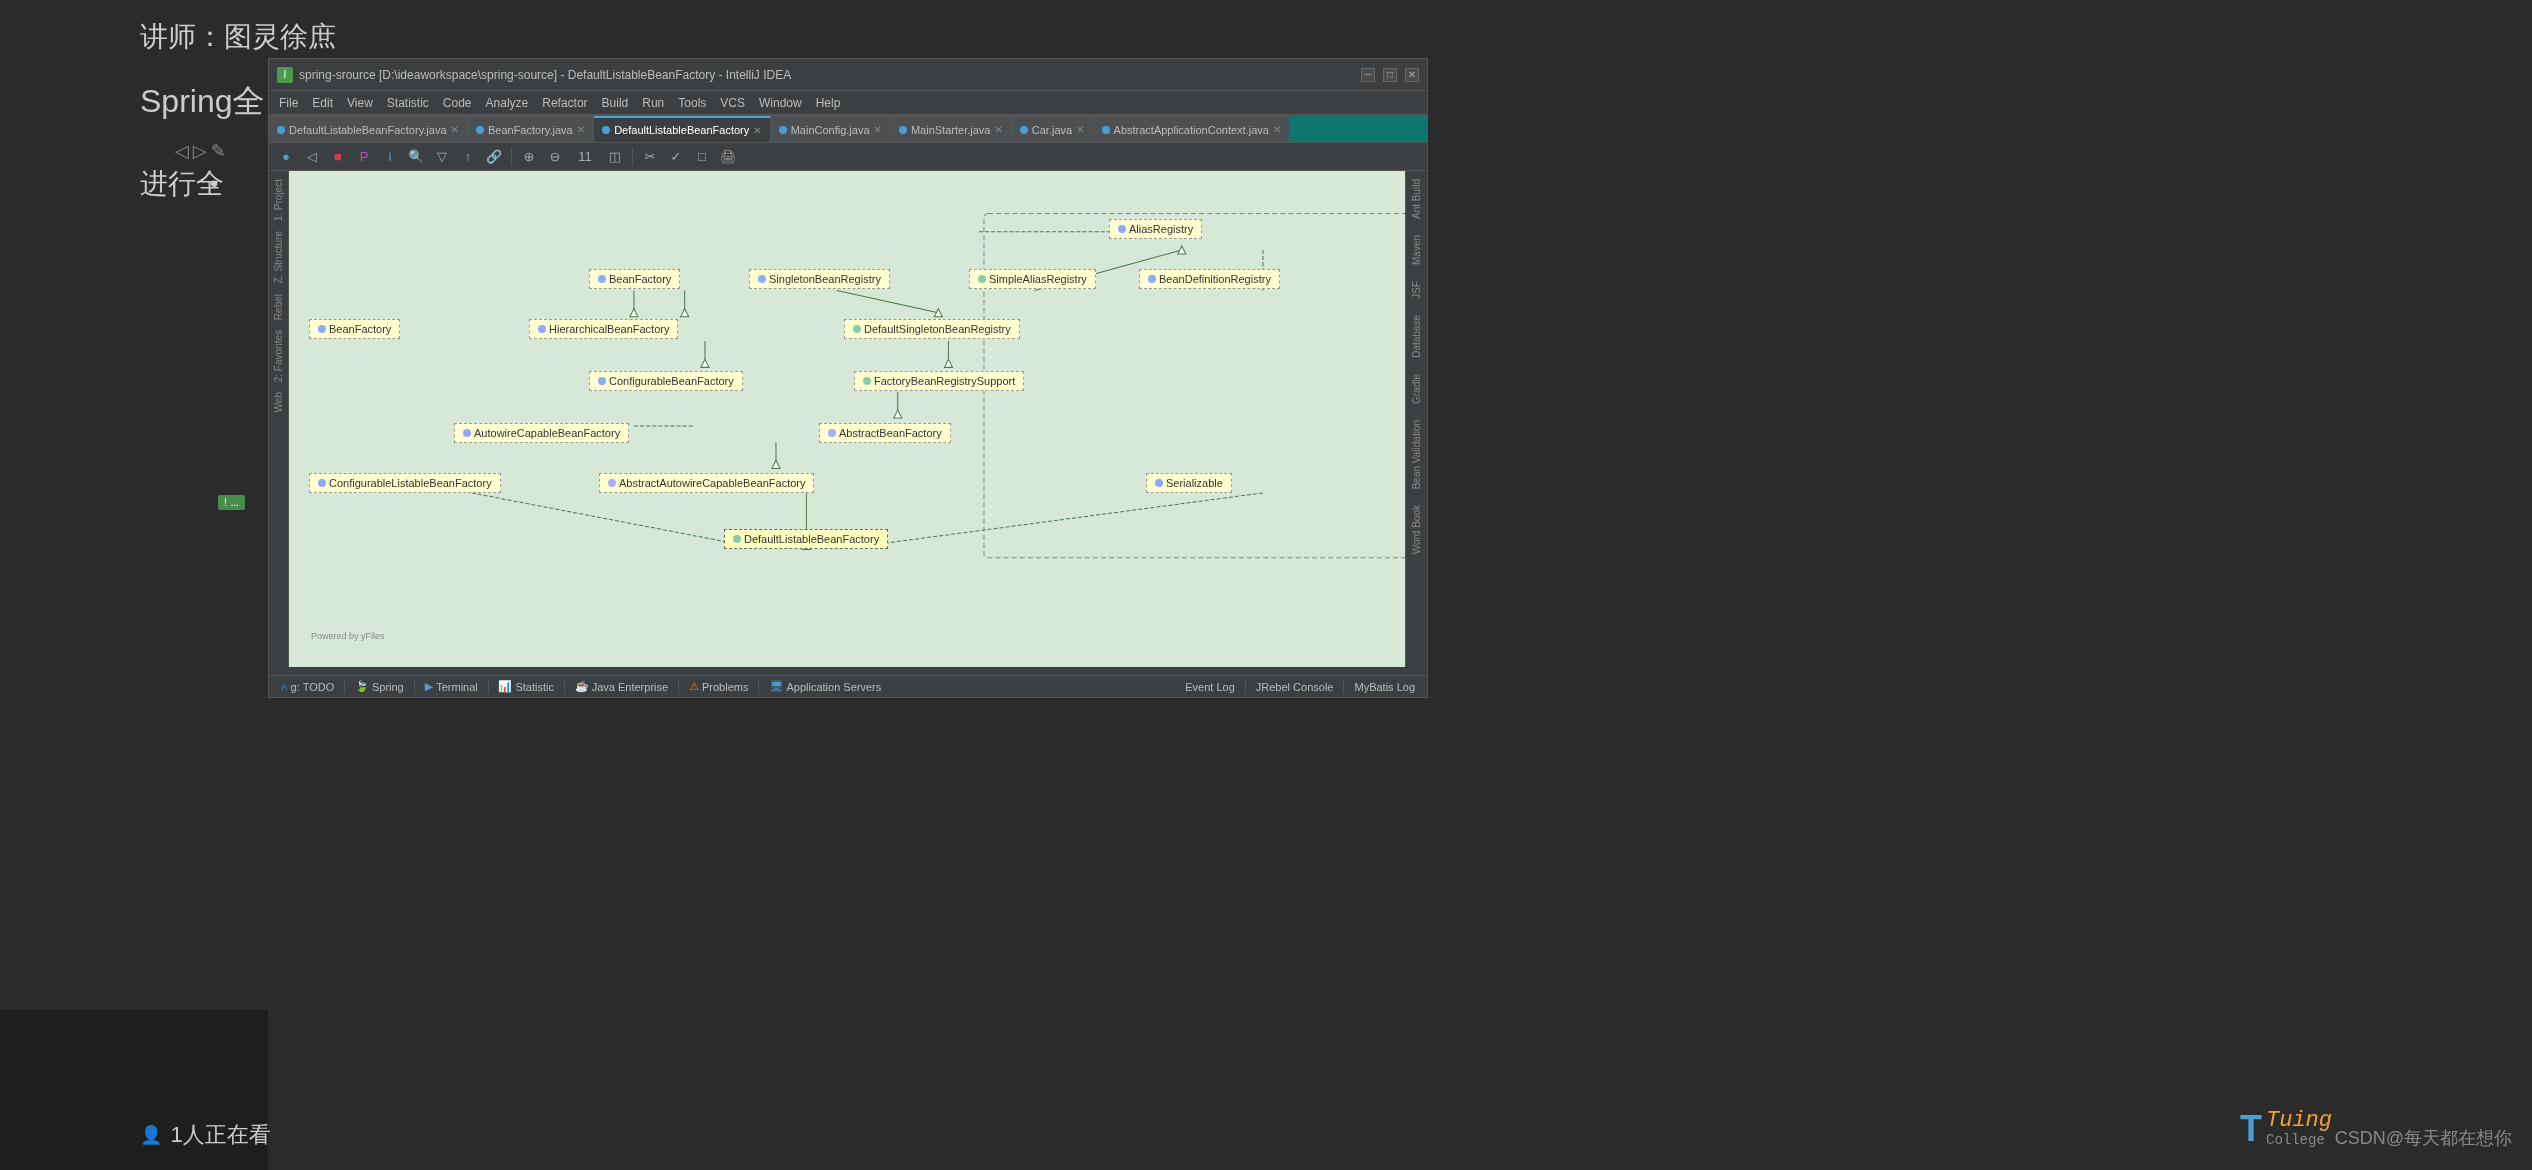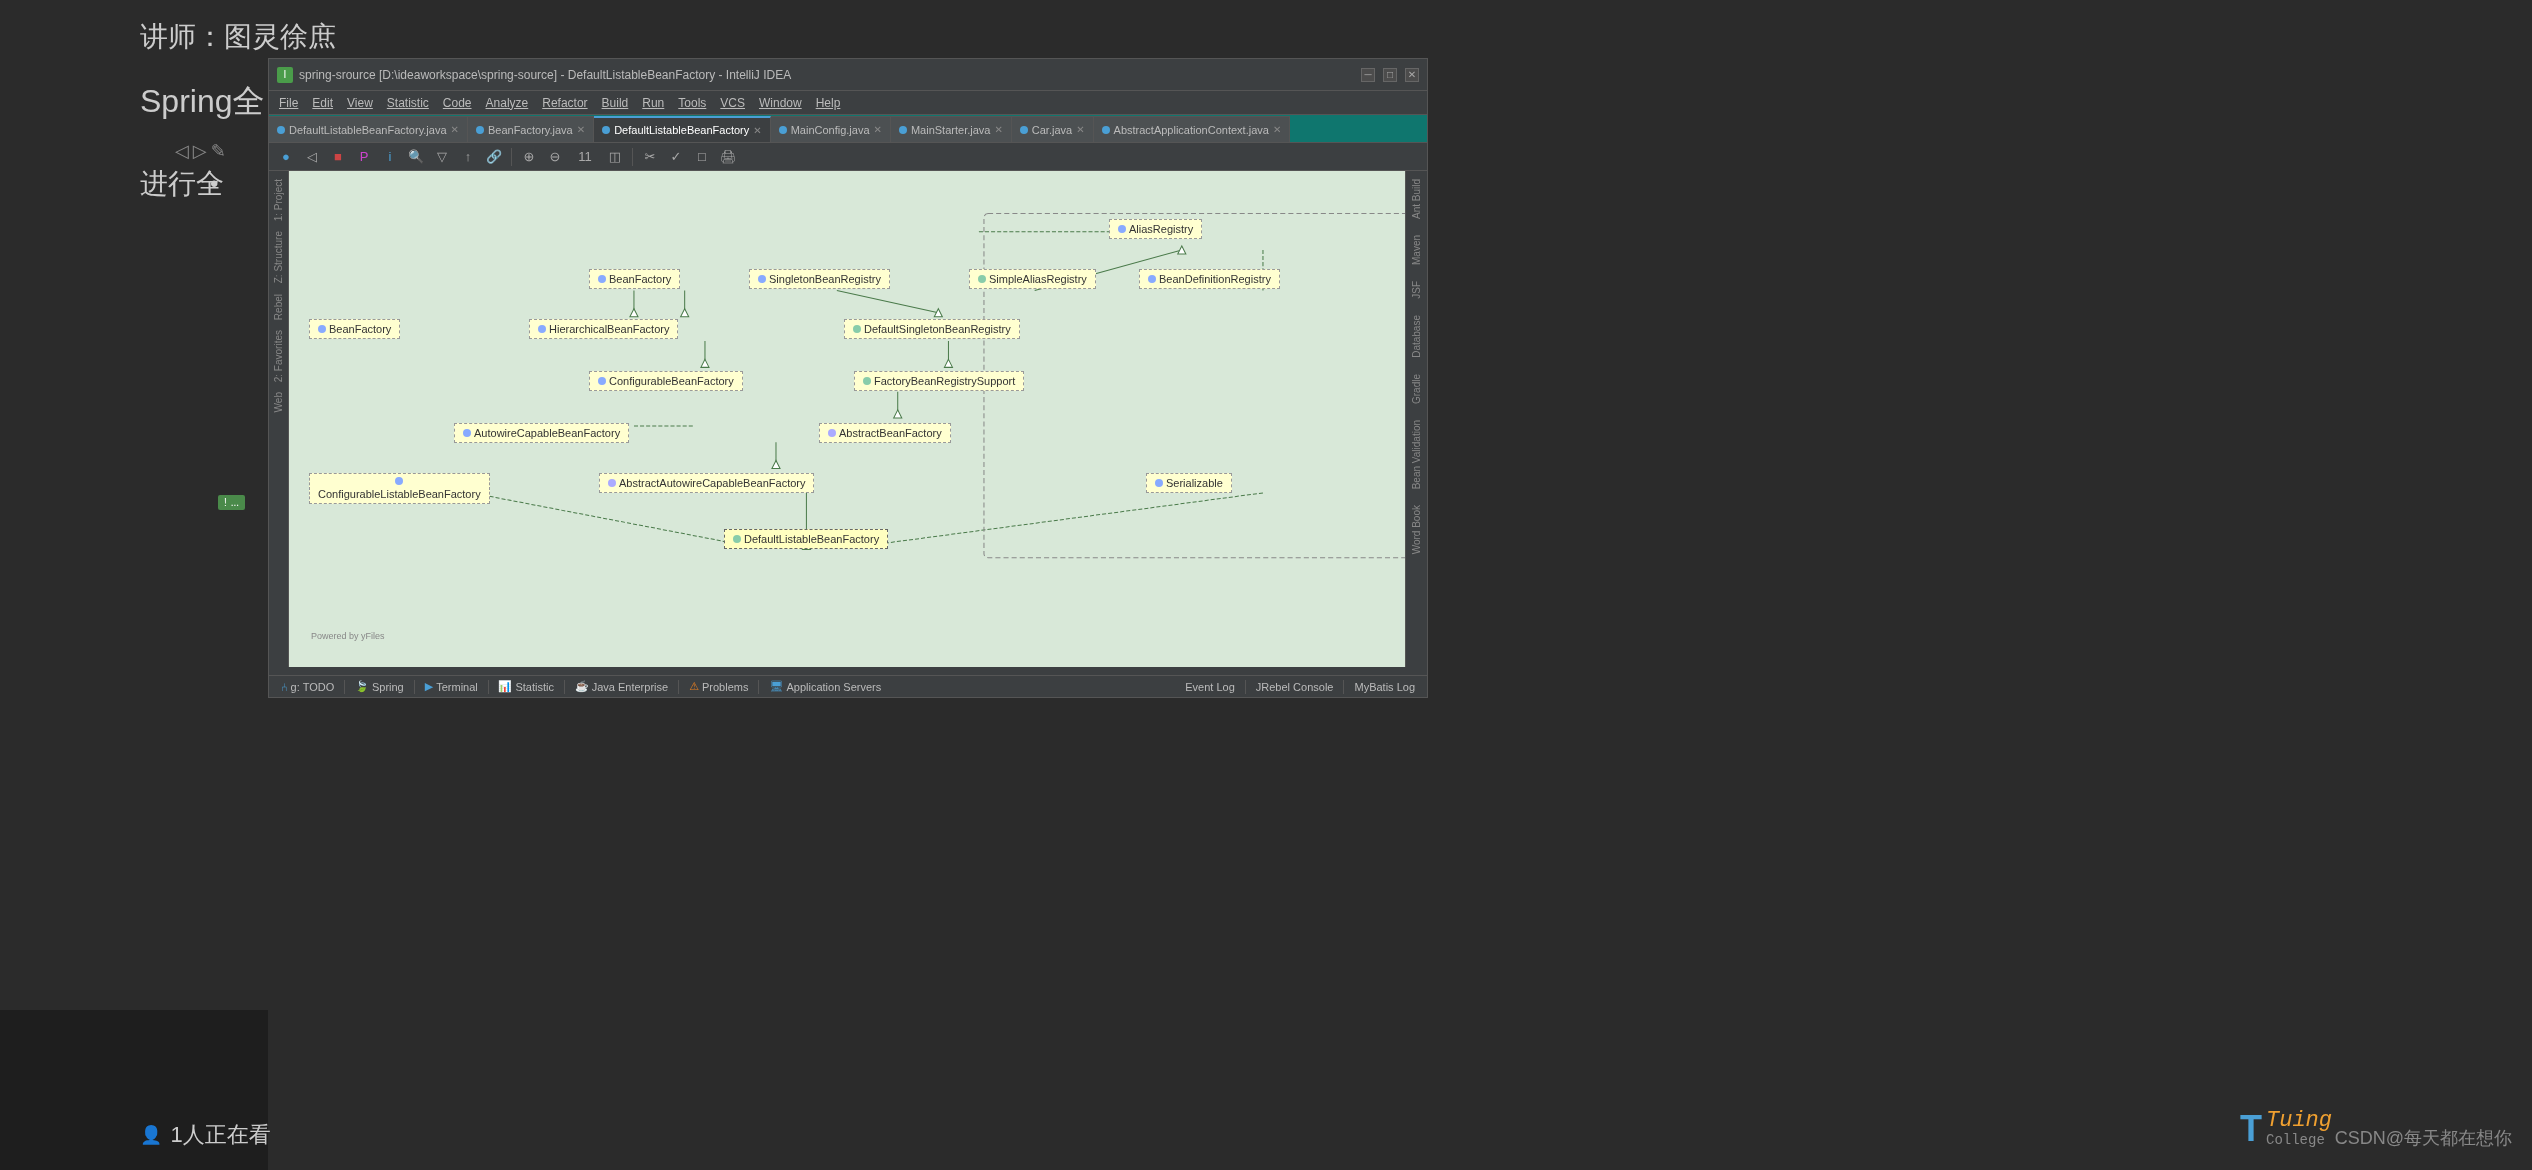--- a/index.html
+++ b/index.html
@@ -111,21 +111,20 @@
       padding: 0 4px;
       border-bottom: 1px solid #555;
       gap: 2px;
     }
 
     .menu-item {
       color: #bbbbbb;
       font-size: 12px;
       padding: 2px 6px;
       cursor: pointer;
-      text-decoration: underline;
     }
 
     
     .tab-bar {
       background: #0f766e;
       height: 28px;
       display: flex;
       align-items: flex-end;
       border-bottom: 1px solid #555;
       overflow: hidden;
@@ -601,21 +600,21 @@
       <div class="class-box" style="left:165px; top:252px;">
         <span class="tab-dot interface-icon"></span>
         <span>AutowireCapableBeanFactory</span>
       </div>
 
       <div class="class-box" style="left:530px; top:252px;">
         <span class="tab-dot abstract-icon"></span>
         <span>AbstractBeanFactory</span>
       </div>
 
-      <div class="class-box" style="left:20px; top:302px;flex-direction:column;">
+      <div class="class-box" style="left:20px; top:302px;">
         <span class="tab-dot interface-icon"></span>
         <span>ConfigurableListableBeanFactory</span>
       </div>
 
       <div class="class-box" style="left:310px; top:302px;">
         <span class="tab-dot abstract-icon"></span>
         <span>AbstractAutowireCapableBeanFactory</span>
       </div>
 
       <div class="class-box" style="left:857px; top:302px;">

